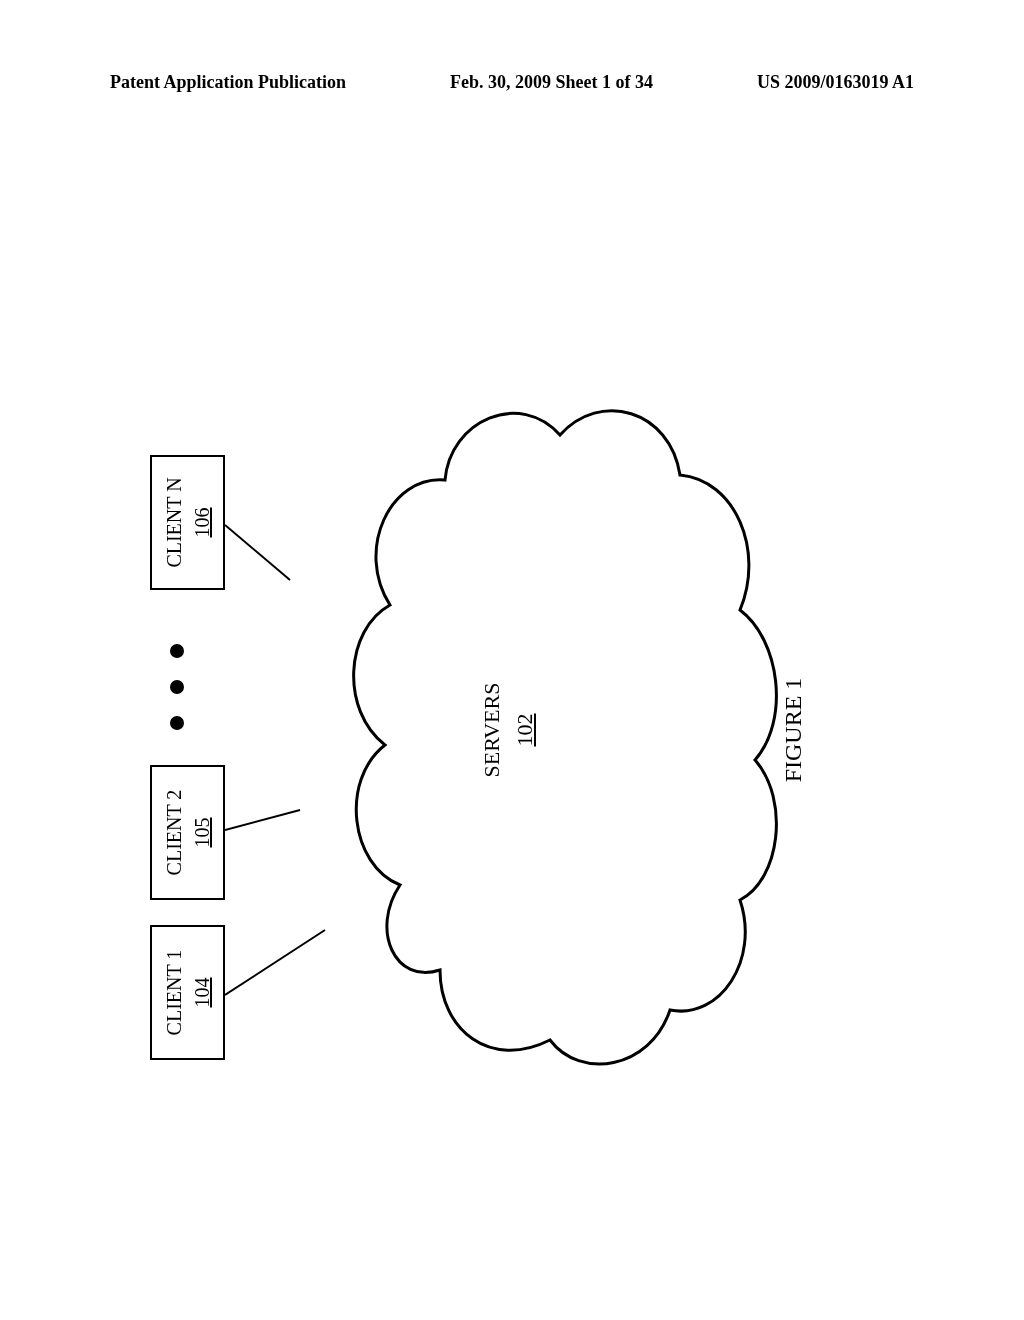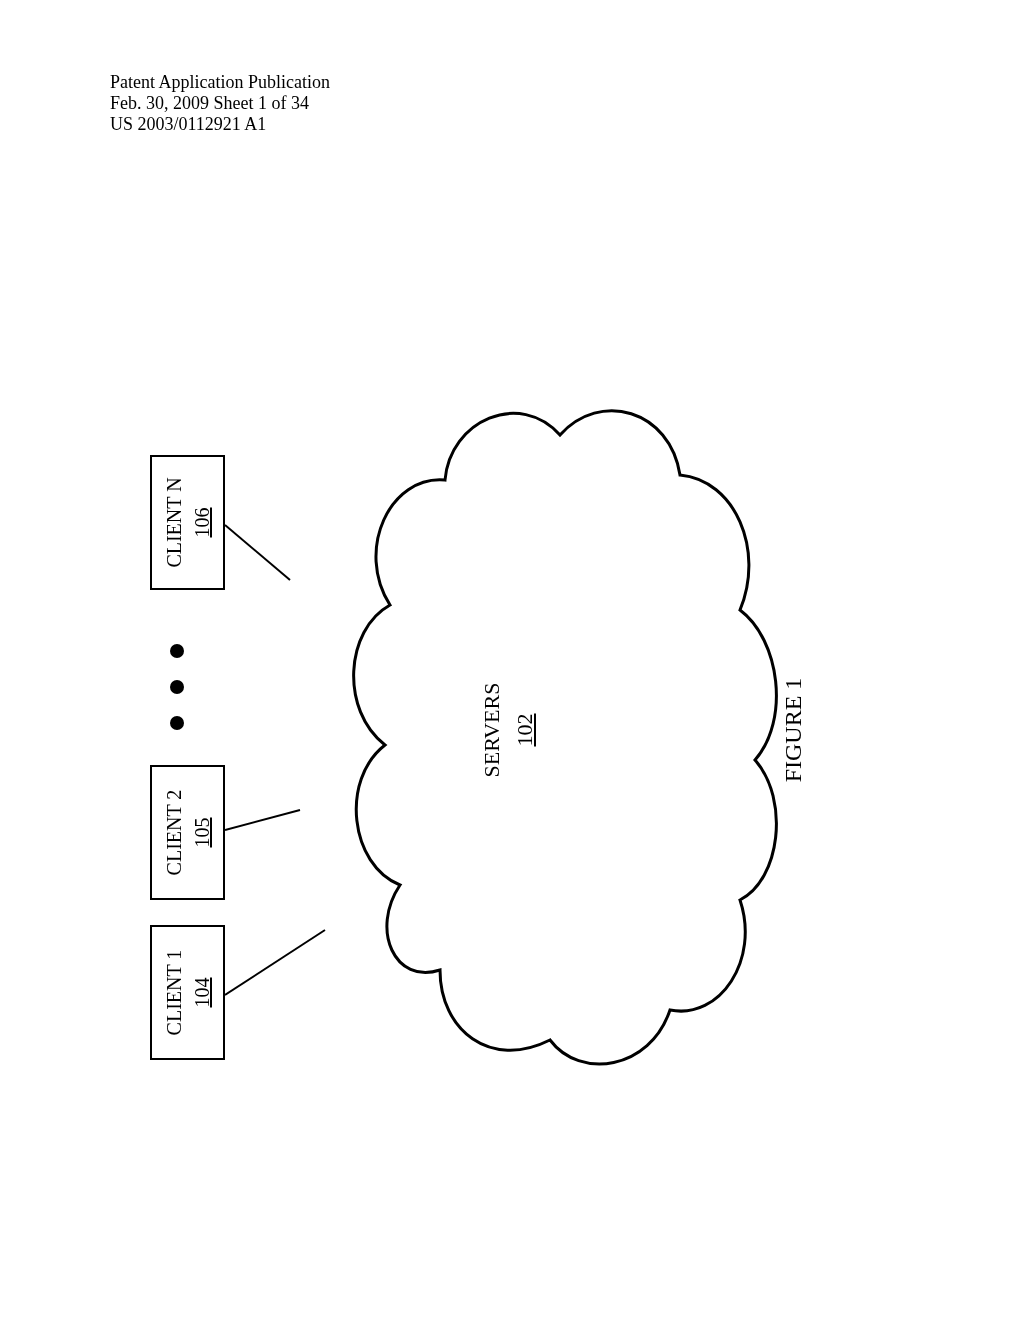--- a/index.html
+++ b/index.html
@@ -12,22 +12,21 @@
     }
     .header {
       position: absolute;
       top: 72px;
       left: 0;
       right: 0;
       display: flex;
       justify-content: space-between;
       padding: 0 110px 0 110px;
       font-size: 18px;
-      font-weight: normal;
-      flex-direction: column;
+      font-weight: bold;
     }
 
     .client-box {
       position: absolute;
       border: 2px solid #000;
       background: #fff;
       display: flex;
       flex-direction: column;
       align-items: center;
       justify-content: center;
@@ -110,21 +109,21 @@
       transform: rotate(-90deg);
       transform-origin: 390px 350px;
     }
   </style>
 </head>
 <body>
 
 <div class="header">
   <span>Patent Application Publication</span>
   <span>Feb. 30, 2009  Sheet 1 of 34</span>
-  <span>US 2003/0112921 A1</span>
+  <span>US 2009/0163019 A1</span>
 </div>
 
 <div class="diagram-area">
   <div class="rotated">
 
     <div class="client-box client1">
       <span>CLIENT 1</span>
       <span class="ref">104</span>
     </div>
 

